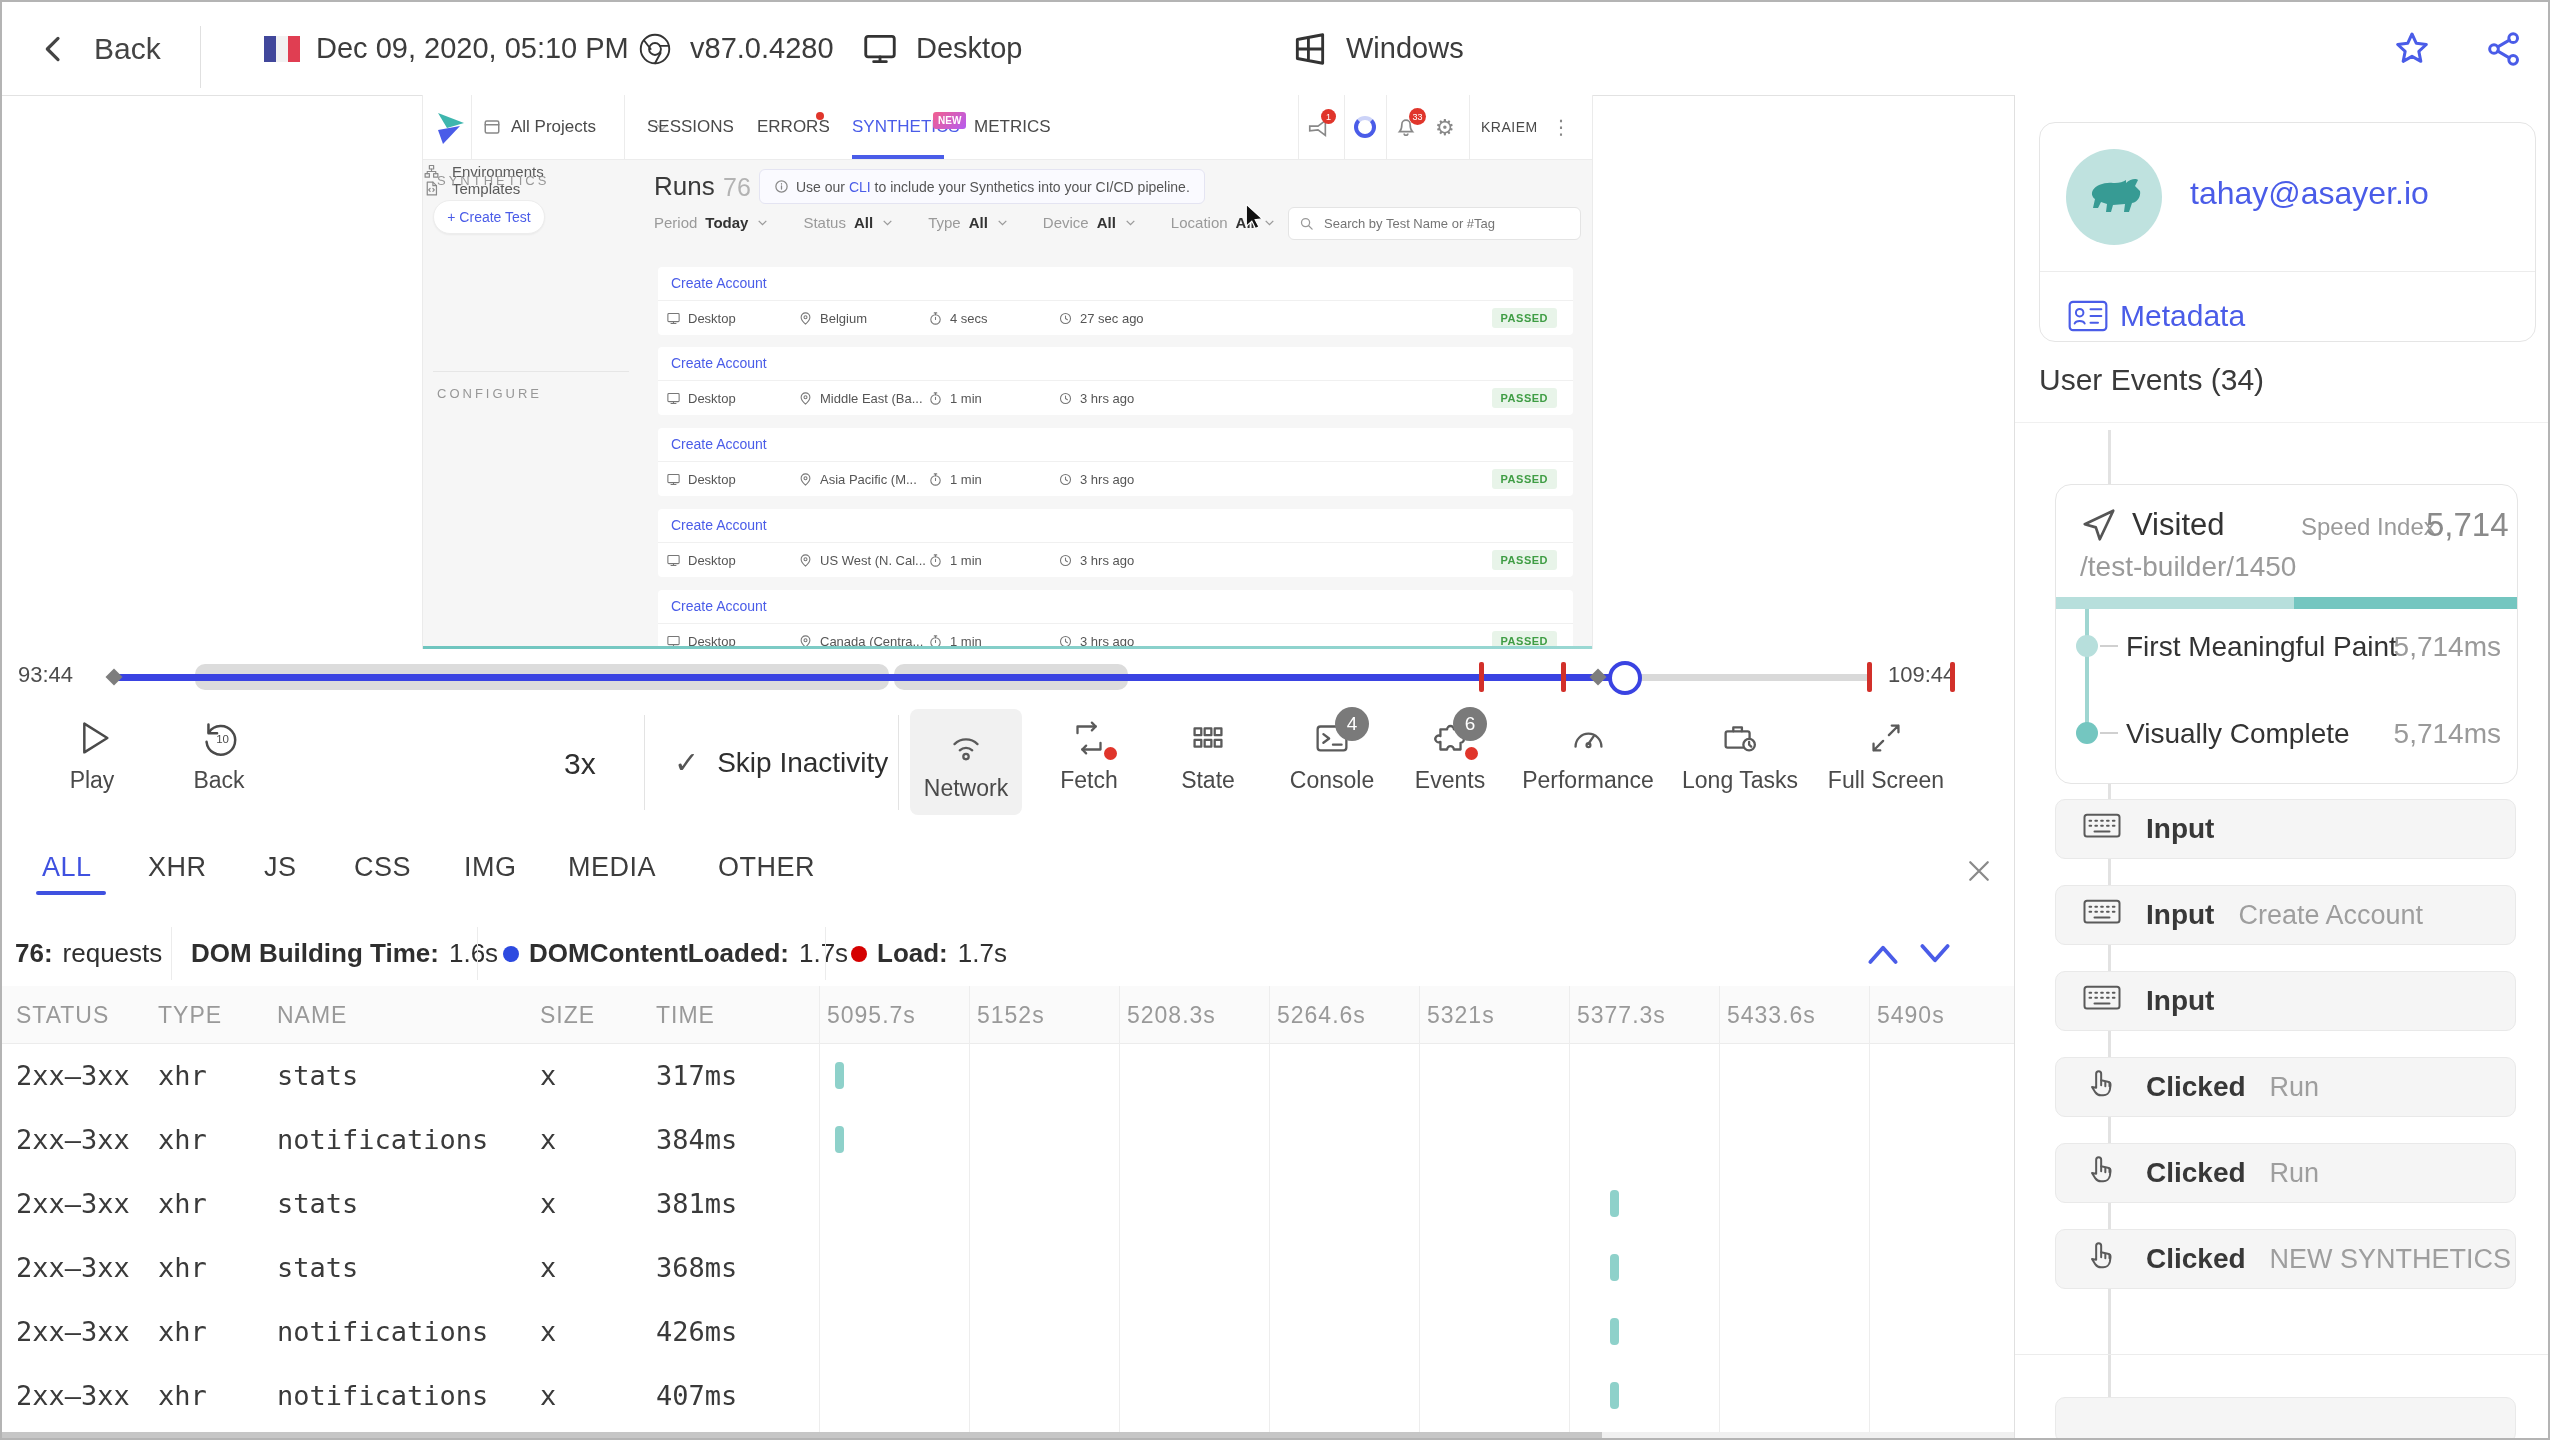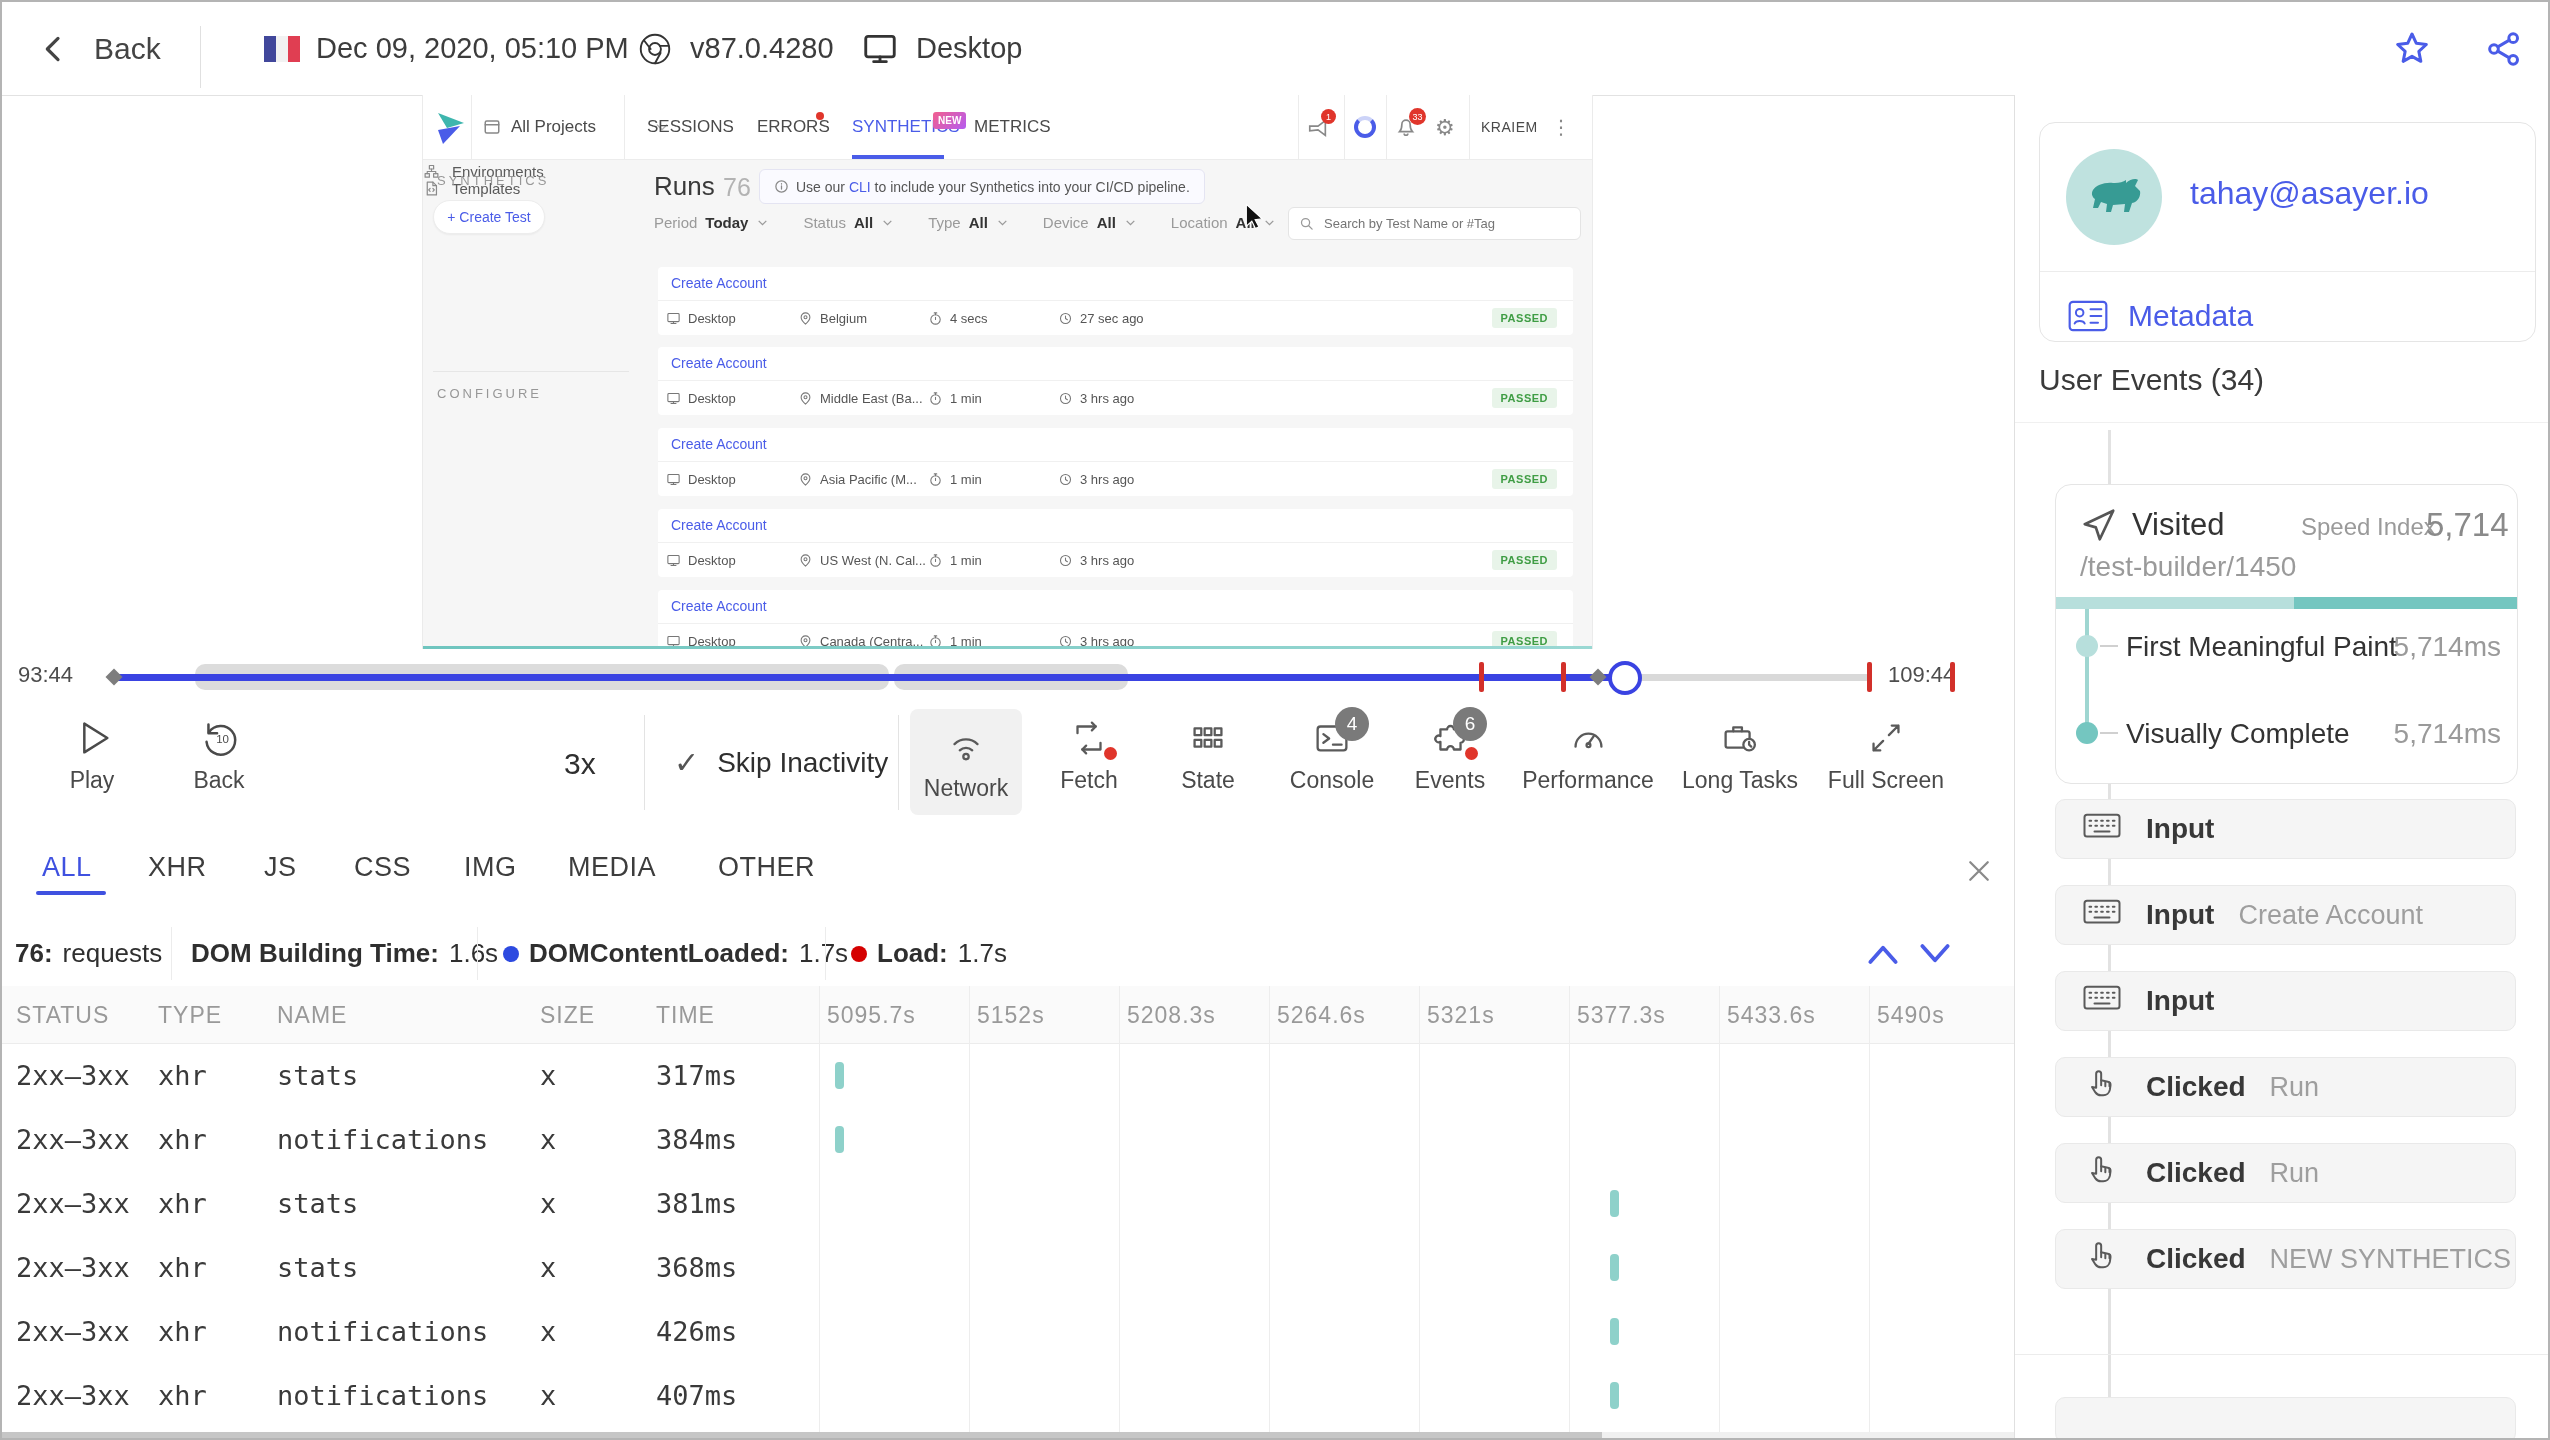--- a/index.html
+++ b/index.html
@@ -102,20 +102,26 @@
         </svg>
       <span class="tb-txt">v87.0.4280</span>
     </div>
     <div class="tb-item" style="left:858px;">
       <svg width="40" height="38" viewBox="0 0 24 24" class="s" style="stroke:#333;stroke-width:1.8">
         <rect x="3" y="4" width="18" height="13" rx="1.5"></rect>
           <path d="M12 17v3M8 20h8"></path>
         </svg>
       <span class="tb-txt">Desktop</span>
     </div>
+    <div class="tb-item" style="left:1288px;">
+      <svg width="40" height="38" viewBox="0 0 24 24" class="s" style="stroke:#333;stroke-width:1.8">
+        <path d="M4 6l16-3v18L4 18zM4 12h16M11 4.7v14.6"></path>
+        </svg>
+      <span class="tb-txt">Windows</span>
+    </div>
     <div class="tb-item" style="left:2390px;gap:52px;">
       <svg width="40" height="40" viewBox="0 0 24 24" class="sb" style="stroke-width:1.8">
         <path d="M12 3l2.6 5.6 6 .7-4.5 4.1 1.2 6L12 16.4 6.7 19.4l1.2-6L3.4 9.3l6-.7z"></path>
         </svg>
       <svg width="40" height="40" viewBox="0 0 24 24" class="sb" style="stroke-width:1.8">
         <circle cx="6" cy="12" r="2.6"></circle>
           <circle cx="17.5" cy="5.5" r="2.6"></circle>
           <circle cx="17.5" cy="18.5" r="2.6"></circle>
         <path d="M8.3 10.7l6.9-4M8.3 13.3l6.9 4"></path>
         </svg>
@@ -716,21 +722,21 @@
 
   <div class="abs" id="rside">
     <div class="card" style="left:24px;top:27px;width:495px;height:218px">
       <div class="abs" style="left:26px;top:26px;width:96px;height:96px;border-radius:50%;background:#bfe2df;display:flex;align-items:center;justify-content:center">
         <svg width="64" height="48" viewBox="0 0 64 48">
           <path d="M44 10c4-4 10-5 12-3l-3 6 5 5c1 5-2 11-8 12l-3 9h-5l1-8-12 1-2 7h-5l1-8-6-2-3 6h-5l2-9c-3-2-4-6-2-9 3-5 12-8 20-7 5 .5 10-1 13-3z" fill="#379b94"></path>
           </svg>
       </div>
       <div class="abs" style="left:150px;top:52px;font-size:32px;color:#4a5ce8">tahay@asayer.io</div>
       <div class="abs" style="left:0;top:148px;width:495px;height:1px;background:#ececec"></div>
-      <div class="abs" style="left:28px;top:176px;display:flex;align-items:center;gap:20px">
+      <div class="abs" style="left:28px;top:176px;display:flex;align-items:center;gap:12px">
         <svg width="40" height="32" viewBox="0 0 48 38">
           <rect x="2" y="2" width="44" height="34" rx="4" fill="none" stroke="#4a5ce8" stroke-width="2.6"></rect>
           <circle cx="14" cy="15" r="4.5" fill="none" stroke="#4a5ce8" stroke-width="2.4"></circle>
           <path d="M8 28c1.5-4 10.5-4 12 0M27 11h13M27 19h13M27 27h9" fill="none" stroke="#4a5ce8" stroke-width="2.4" stroke-linecap="round"></path>
           </svg>
         <span style="font-size:30px;color:#4a5ce8">Metadata</span>
       </div>
     </div>
     <div class="abs" style="left:24px;top:268px;font-size:30px;color:#3a3a3a">User Events (34)</div>
     <div class="abs" style="left:0;top:327px;width:536px;height:1px;background:#f0f0f0"></div>

